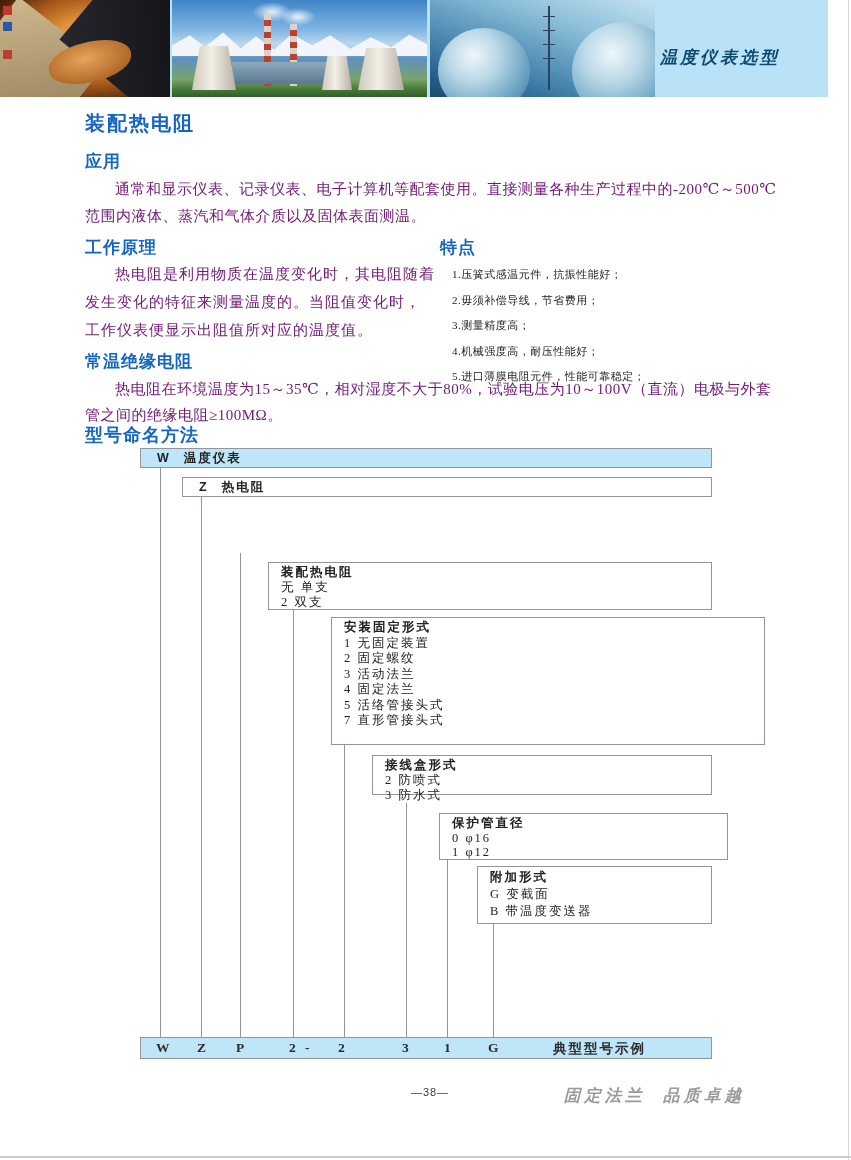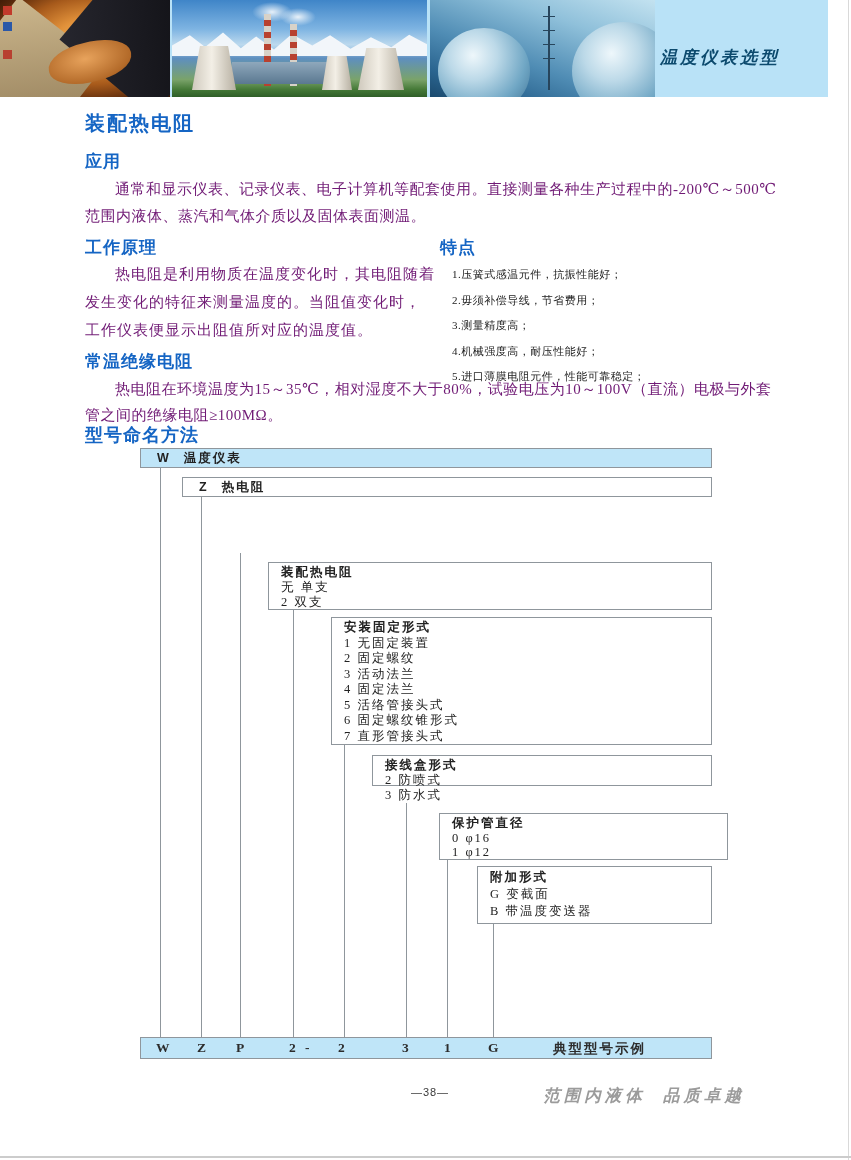--- a/index.html
+++ b/index.html
@@ -63,22 +63,22 @@
   .dg-box{position:absolute;box-sizing:border-box;border:1px solid #8f969c;background:#fff;padding:2px 0 0 12px;}
   .dg-box.fill{background:#bfe5f8;}
   .dg-code{font-family:"Liberation Sans","DejaVu Sans",sans-serif;font-weight:bold;margin-right:15px;}
   .dg-label{font-family:"Liberation Sans","DejaVu Sans",sans-serif;font-weight:bold;letter-spacing:2px;}
   .dg-title{font-family:"Liberation Sans","DejaVu Sans",sans-serif;font-weight:bold;letter-spacing:2px;}
   .dg-item{letter-spacing:2px;}
   .dg-b0{left:0;top:0;width:572px;height:20px;padding-top:1px;padding-left:16px;}
   .dg-b1{left:42px;top:29px;width:530px;height:20px;padding-top:1px;padding-left:16px;}
   .dg-b2{left:81px;top:56px;width:491px;height:49px;line-height:15.5px;}
   .dg-b3{left:128px;top:114px;width:444px;height:48px;line-height:15px;}
-  .dg-b4{left:191px;top:169px;width:381px;height:128px;line-height:15.5px;}
-  .dg-b5{left:232px;top:307px;width:340px;height:31px;line-height:15px;}
+  .dg-b4{left:191px;top:169px;width:434px;height:128px;line-height:15.5px;}
+  .dg-b5{left:232px;top:307px;width:340px;height:40px;line-height:15px;}
   .dg-b6{left:283px;top:365px;width:289px;height:47px;line-height:14.5px;margin-left:16px;}
   .dg-b7{left:337px;top:418px;width:235px;height:58px;line-height:17px;}
   .dg-line{position:absolute;width:1px;background:#8f969c;}
   .dl0{left:20px;top:20px;height:569px;}
   .dl1{left:61px;top:49px;height:540px;}
   .dl2{left:100px;top:105px;height:484px;}
   .dl3{left:153px;top:162px;height:427px;}
   .dl4{left:204px;top:297px;height:292px;}
   .dl5{left:266px;top:355px;height:234px;}
   .dl6{left:307px;top:412px;height:177px;}
@@ -169,21 +169,20 @@
       <div class="dg-item">无 单支</div>
       <div class="dg-item">2 双支</div>
     </div>
     <div class="dg-box dg-b4">
       <div class="dg-title">安装固定形式</div>
       <div class="dg-item">1 无固定装置</div>
       <div class="dg-item">2 固定螺纹</div>
       <div class="dg-item">3 活动法兰</div>
       <div class="dg-item">4 固定法兰</div>
       <div class="dg-item">5 活络管接头式</div>
-      <div class="dg-item">6 固定螺纹锥形式</div>
       <div class="dg-item">7 直形管接头式</div>
     </div>
     <div class="dg-box dg-b5">
       <div class="dg-title">接线盒形式</div>
       <div class="dg-item">2 防喷式</div>
       <div class="dg-item">3 防水式</div>
     </div>
     <div class="dg-box dg-b6">
       <div class="dg-title">保护管直径</div>
       <div class="dg-item">0 φ16</div>
@@ -203,16 +202,16 @@
       <span class="mb" style="left:164px">-</span>
       <span class="mb" style="left:197px">2</span>
       <span class="mb" style="left:261px">3</span>
       <span class="mb" style="left:303px">1</span>
       <span class="mb" style="left:347px">G</span>
       <span class="mb mb-caption" style="left:412px">典型型号示例</span>
     </div>
   </div>
 
   <div class="page-num">—38—</div>
-  <div class="slogan">范围内液体  品质卓越</div>
+  <div class="slogan">固定法兰  品质卓越</div>
   <div class="edge-right"></div>
   <div class="edge-bottom"></div>
 </div>
 
 </body></html>

